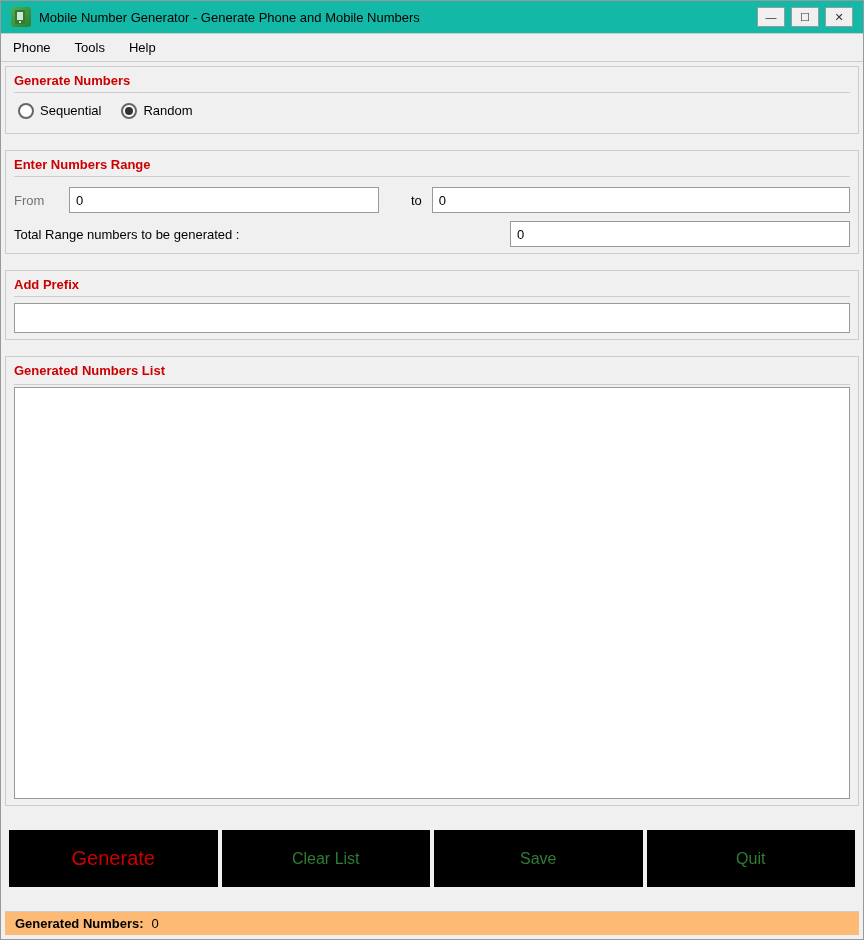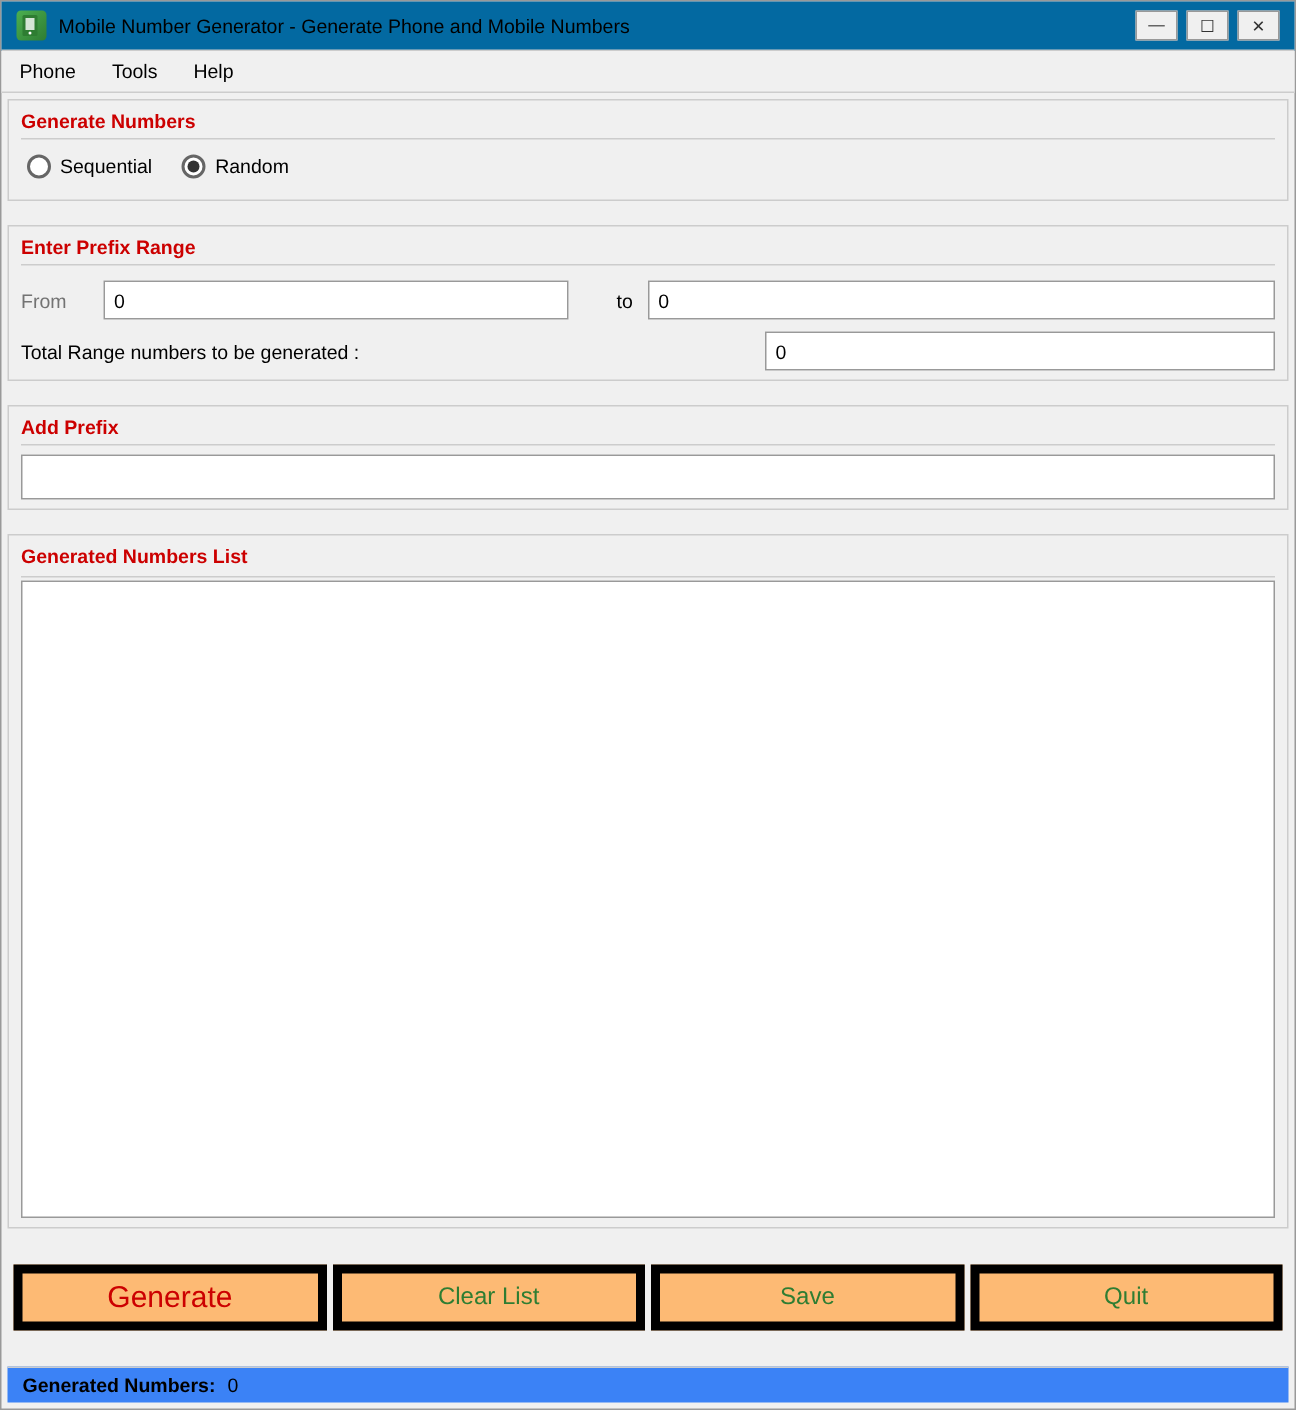--- a/index.html
+++ b/index.html
@@ -23,21 +23,21 @@
       border: 1px solid #999;
       background: #f0f0f0;
       display: flex;
       flex-direction: column;
     }
 
     .title-bar {
       display: flex;
       align-items: center;
       justify-content: space-between;
-      background: #0369a1;
+      background: #14b8a6;
       padding: 6px 10px;
       border-bottom: 1px solid #ccc;
       user-select: none;
     }
 
     .title-bar-left {
       display: flex;
       align-items: center;
       gap: 8px;
     }
@@ -239,43 +239,43 @@
     }
 
     .button-row {
       display: flex;
       gap: 4px;
       padding: 8px 4px;
     }
 
     .action-btn {
       flex: 1;
-      height: 44px;
-      border: 6px solid #000000;
-      background: #fdba74;
+      height: 57px;
+      border: 1px solid #000000;
+      background: #000000;
       cursor: pointer;
       font-size: 16px;
       color: #2e7d32;
       display: flex;
       align-items: center;
       justify-content: center;
     }
 
     .action-btn.generate {
       color: #cc0000;
       font-size: 20px;
       font-weight: normal;
     }
 
     .status-bar {
       display: flex;
       align-items: center;
       padding: 4px 10px;
       border-top: 1px solid #ccc;
-      background: #3b82f6;
+      background: #fdba74;
       gap: 8px;
     }
 
     .status-label {
       font-weight: bold;
       color: #000;
     }
 
     .status-value {
       color: #000;
@@ -321,21 +321,21 @@
           <span>Sequential</span>
         </label>
         <label class="radio-option">
           <div class="radio-circle selected"></div>
           <span>Random</span>
         </label>
       </div>
     </div>
 
     <div class="section range-section">
-      <div class="section-title">Enter Prefix Range</div>
+      <div class="section-title">Enter Numbers Range</div>
       <div class="divider"></div>
       <div style="padding-top:8px;">
         <div class="range-row">
           <span class="range-label">From</span>
           <input class="range-input range-input-from" type="text" value="0" style="">
           <span style="margin-left:22px;">to</span>
           <input class="range-input range-input-to" type="text" value="0" style="">
         </div>
         <div class="total-row">
           <span class="total-label">Total Range numbers to be generated :</span>

